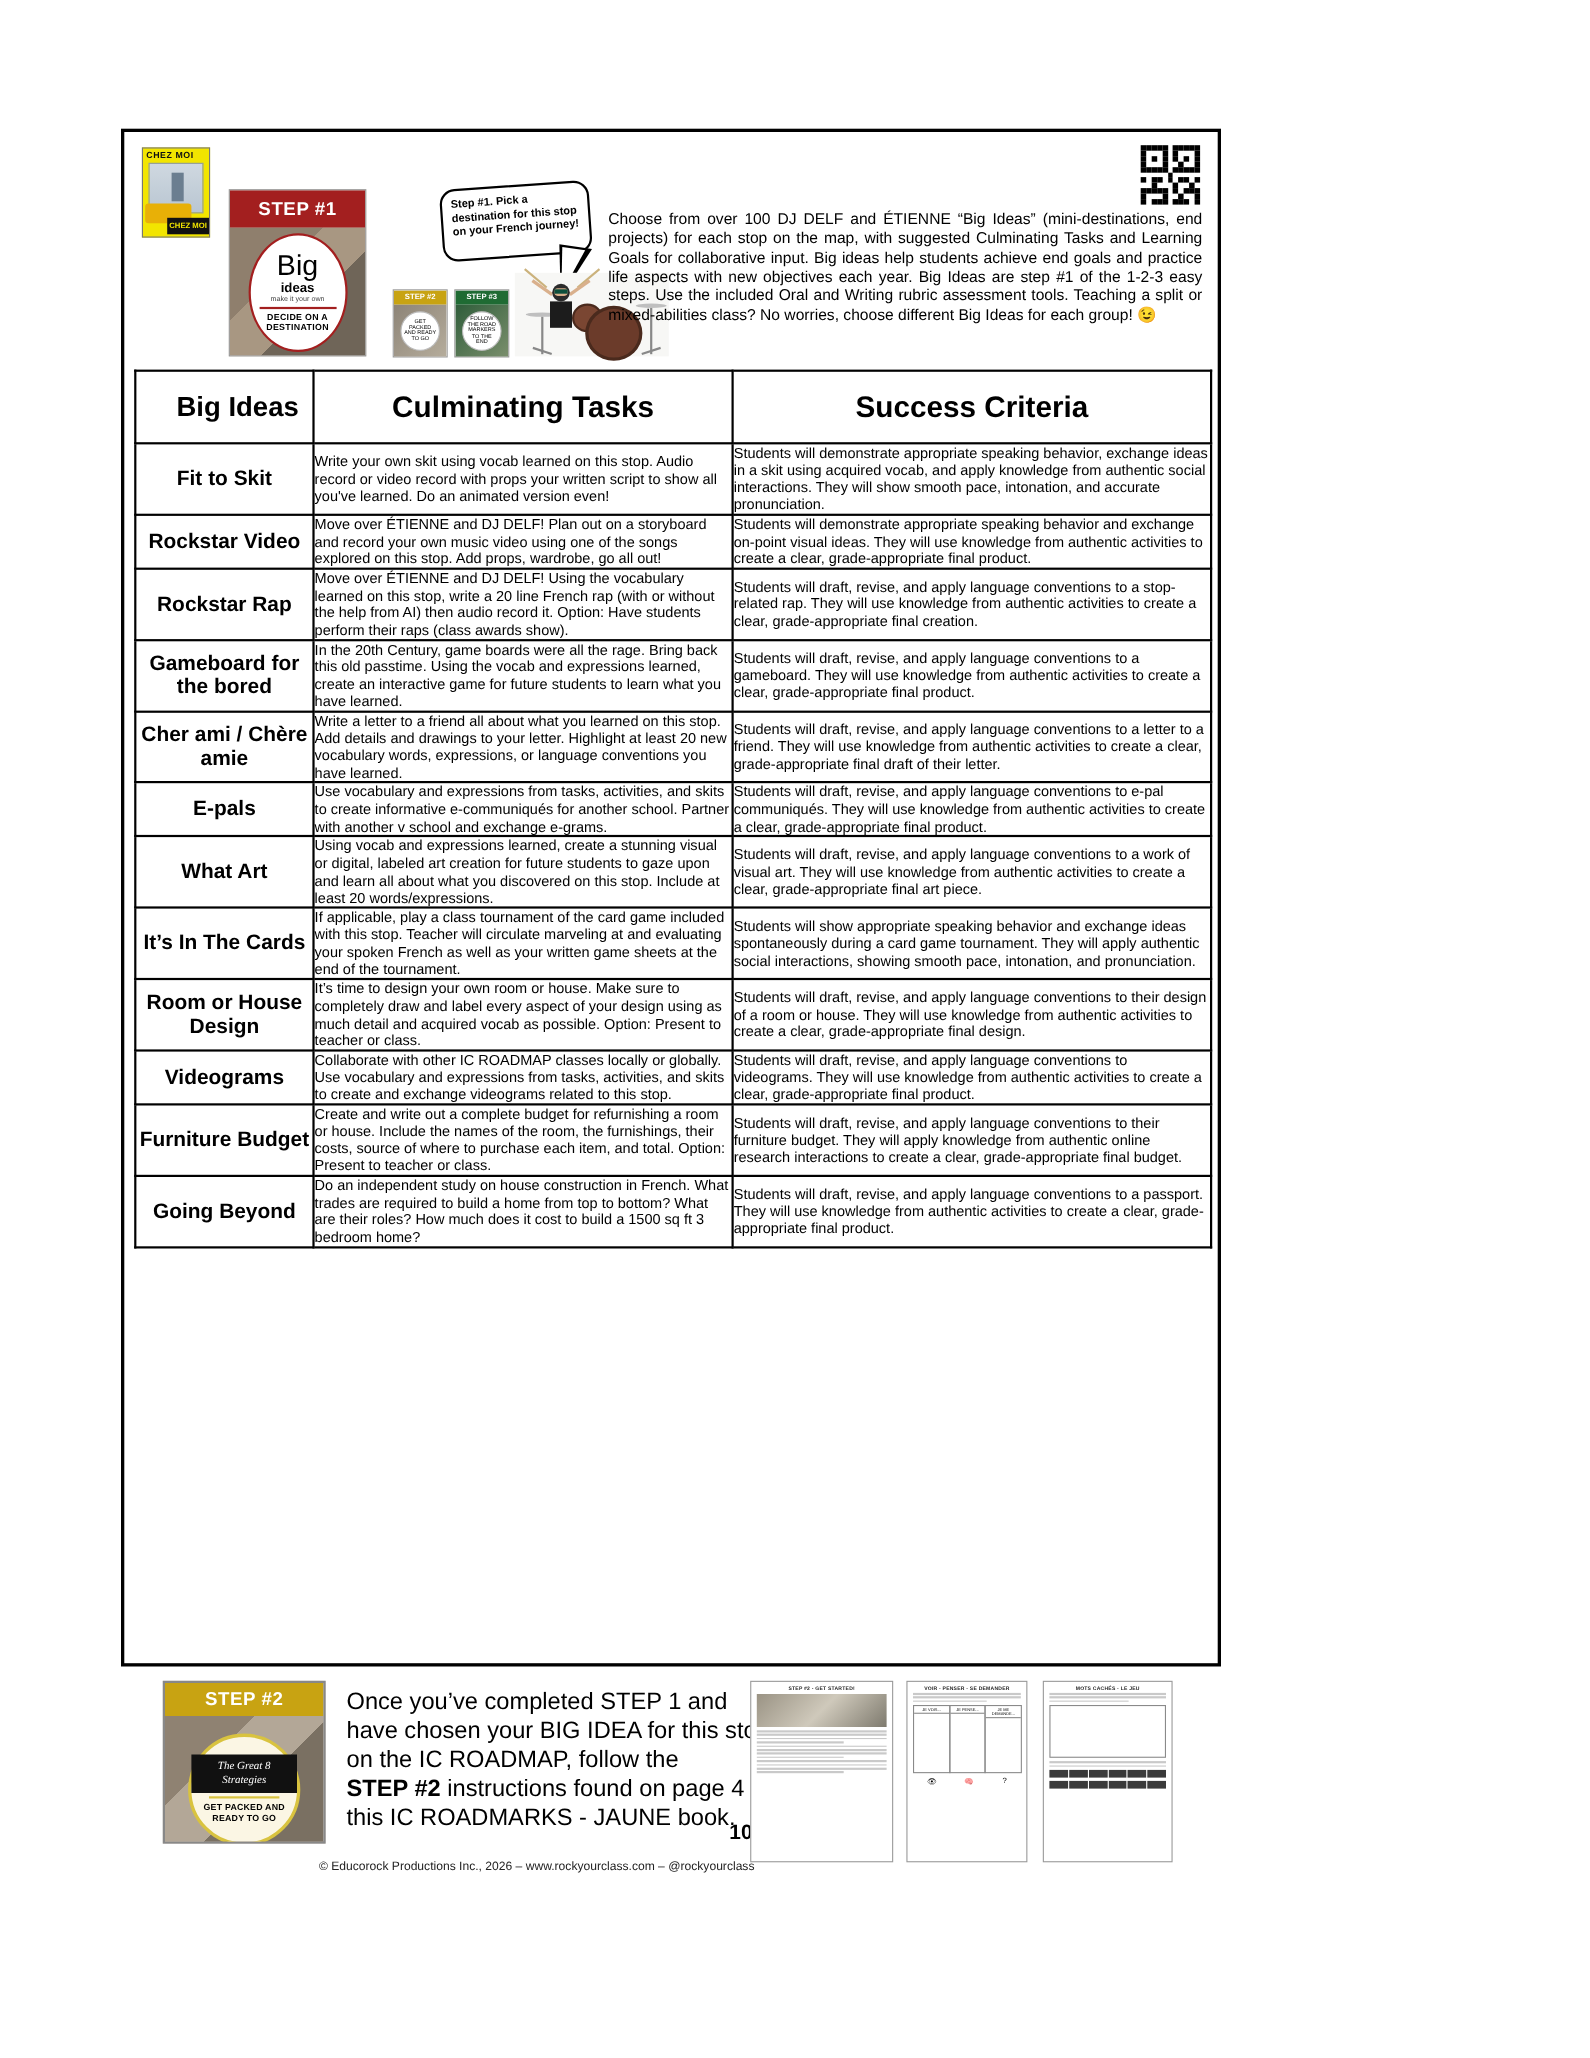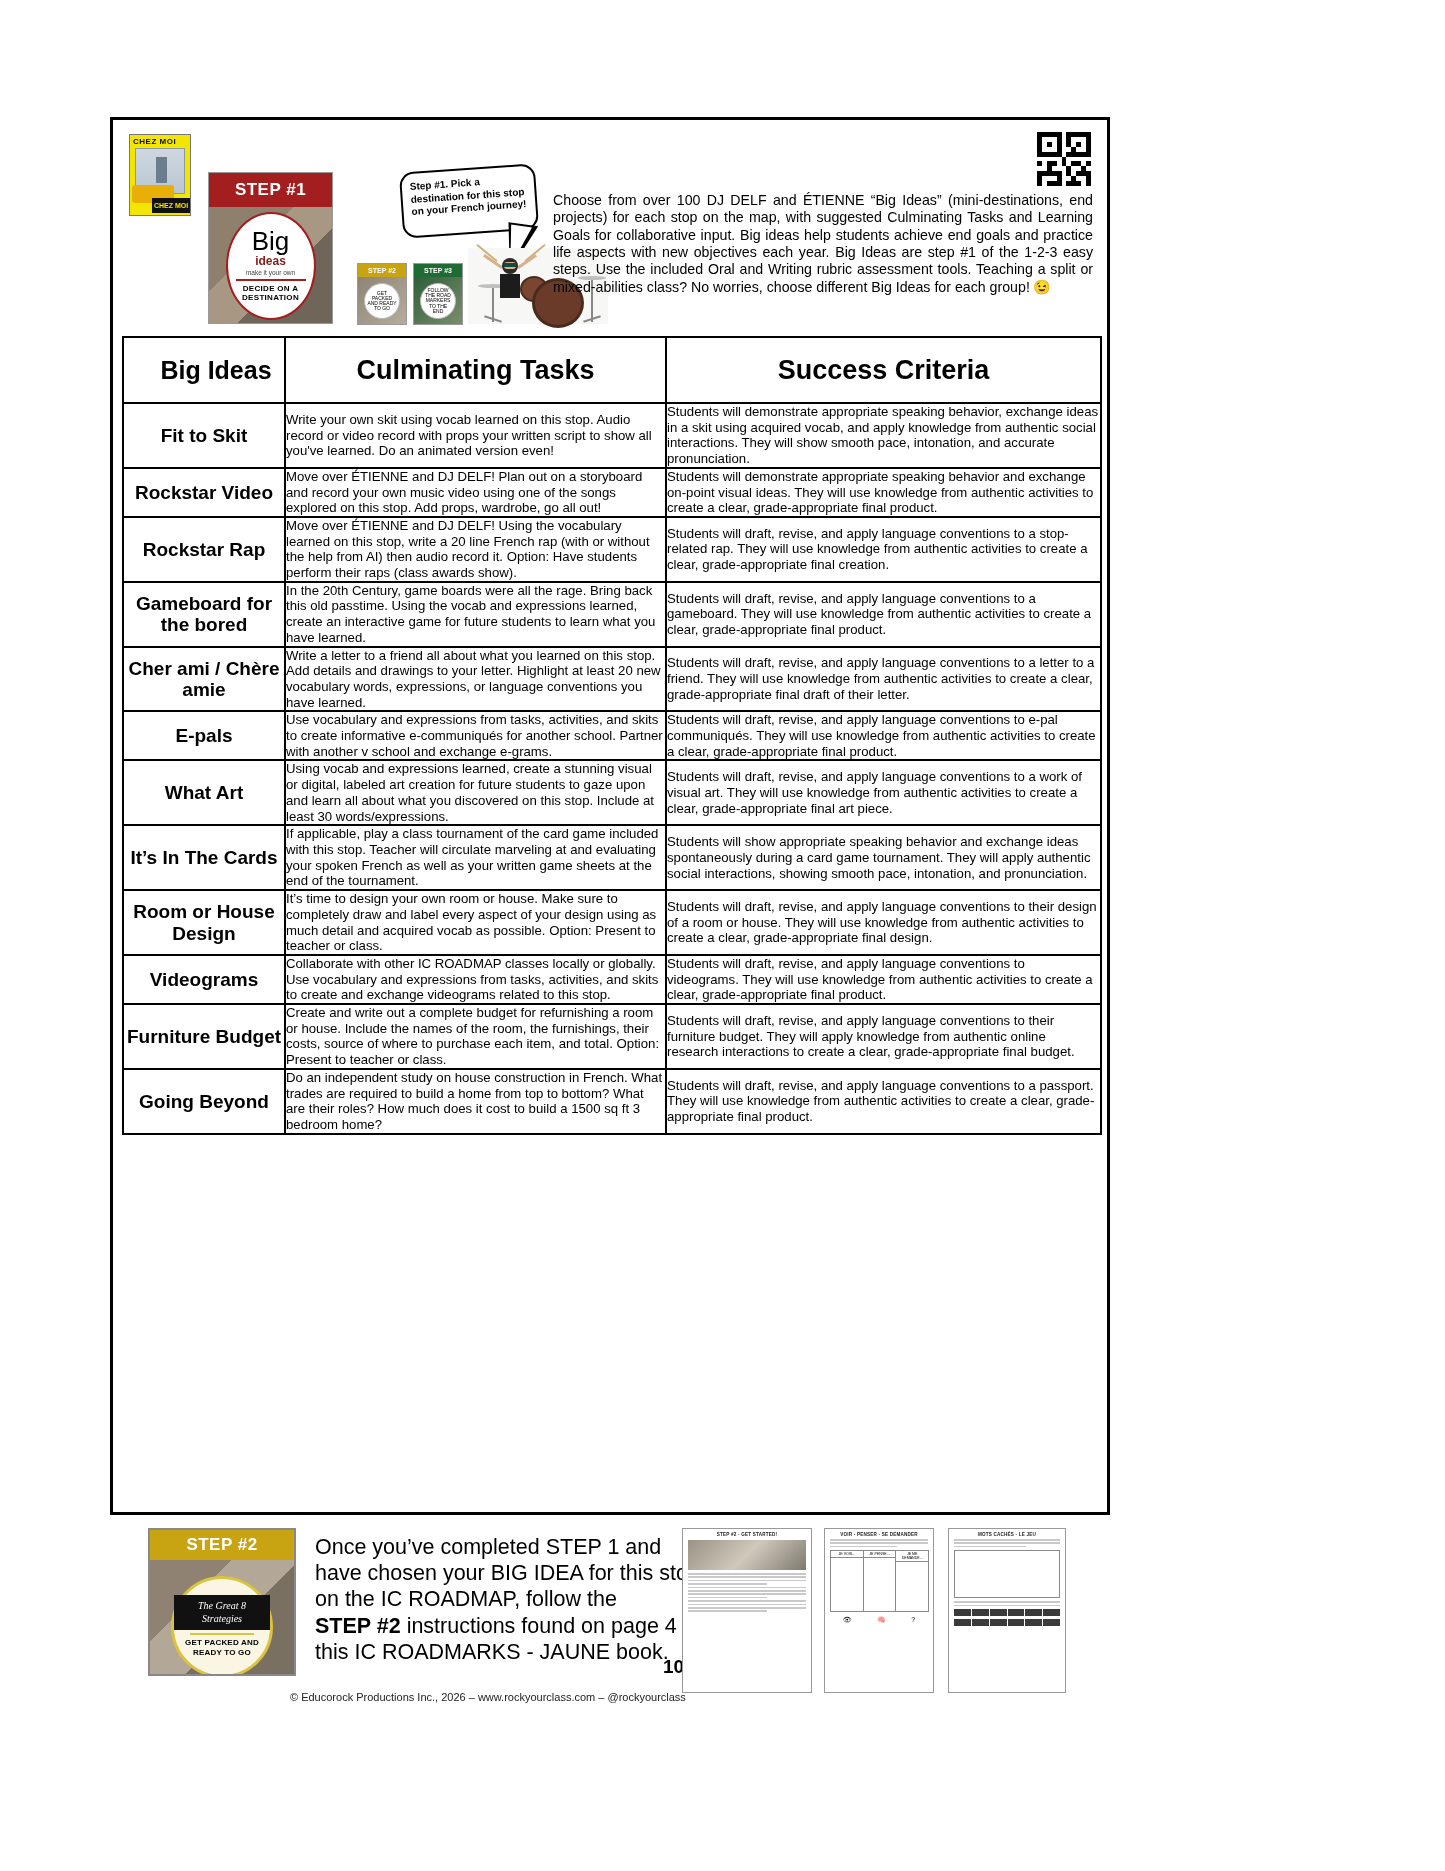--- a/index.html
+++ b/index.html
@@ -101,21 +101,21 @@
       linear-gradient(135deg,#8f7f6d 0 35%, #a89782 35% 60%, #6f6558 60% 100%);
   }
   .thumb-step1 .s1-oval {
     position: absolute; left: 50%; top: 50%;
     transform: translate(-50%,-50%);
     width: 86px; height: 104px; border-radius: 50%;
     background: #fff; border: 2px solid #a31f1f;
     display: flex; flex-direction: column; align-items: center; justify-content: center;
   }
   .thumb-step1 .s1-big { font-size: 26px; font-weight: 400; line-height: .9; }
-  .thumb-step1 .s1-ideas { font-size: 12px; font-weight: 700; color: #7f1d1d; }
+  .thumb-step1 .s1-ideas { font-size: 12px; font-weight: 700; color: #000000; }
   .thumb-step1 .s1-sub { font-size: 6.5px; color:#444; margin-top:1px;}
   .thumb-step1 .s1-rule { width: 70px; height: 2px; background:#a31f1f; margin:3px 0;}
   .thumb-step1 .s1-dec { font-size: 8px; font-weight: 800; letter-spacing: .3px;}
   .thumb-step1 .s1-dest { font-size: 8px; font-weight: 800; letter-spacing: .3px;}
 
   
   .thumb-small {
     position: absolute;
     width: 50px; height: 62px;
     border: 1px solid #999; box-sizing: border-box; overflow: hidden;
@@ -598,21 +598,21 @@
           <td class="body-cell">Write a letter to a friend all about what you learned on this stop. Add details and drawings to your letter. Highlight at least 20 new vocabulary words, expressions, or language conventions you have learned.</td>
           <td class="body-cell">Students will draft, revise, and apply language conventions to a letter to a friend. They will use knowledge from authentic activities to create a clear, grade-appropriate final draft of their letter.</td>
         </tr>
         <tr>
           <td class="idea">E-pals</td>
           <td class="body-cell">Use vocabulary and expressions from tasks, activities, and skits to create informative e-communiqués for another school. Partner with another v school and exchange e-grams.</td>
           <td class="body-cell">Students will draft, revise, and apply language conventions to e-pal communiqués. They will use knowledge from authentic activities to create a clear, grade-appropriate final product.</td>
         </tr>
         <tr>
           <td class="idea">What Art</td>
-          <td class="body-cell">Using vocab and expressions learned, create a stunning visual or digital, labeled art creation for future students to gaze upon and learn all about what you discovered on this stop. Include at least 30 words/expressions.</td>
+          <td class="body-cell">Using vocab and expressions learned, create a stunning visual or digital, labeled art creation for future students to gaze upon and learn all about what you discovered on this stop. Include at least 20 words/expressions.</td>
           <td class="body-cell">Students will draft, revise, and apply language conventions to a work of visual art. They will use knowledge from authentic activities to create a clear, grade-appropriate final art piece.</td>
         </tr>
         <tr>
           <td class="idea">It’s In The Cards</td>
           <td class="body-cell">If applicable, play a class tournament of the card game included with this stop. Teacher will circulate marveling at and evaluating your spoken French as well as your written game sheets at the end of the tournament.</td>
           <td class="body-cell">Students will show appropriate speaking behavior and exchange ideas spontaneously during a card game tournament. They will apply authentic social interactions, showing smooth pace, intonation, and pronunciation.</td>
         </tr>
         <tr>
           <td class="idea">Room or House Design</td>
           <td class="body-cell">It’s time to design your own room or house. Make sure to completely draw and label every aspect of your design using as much detail and acquired vocab as possible. Option: Present to teacher or class.</td>

